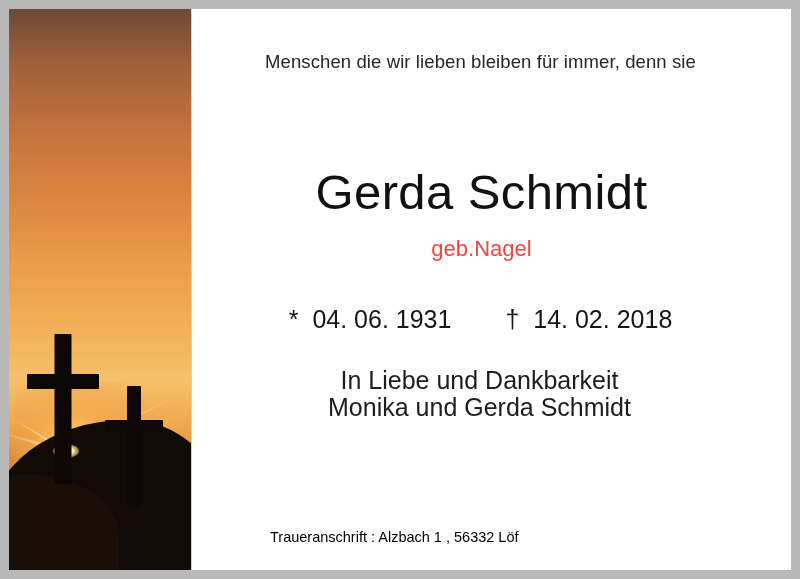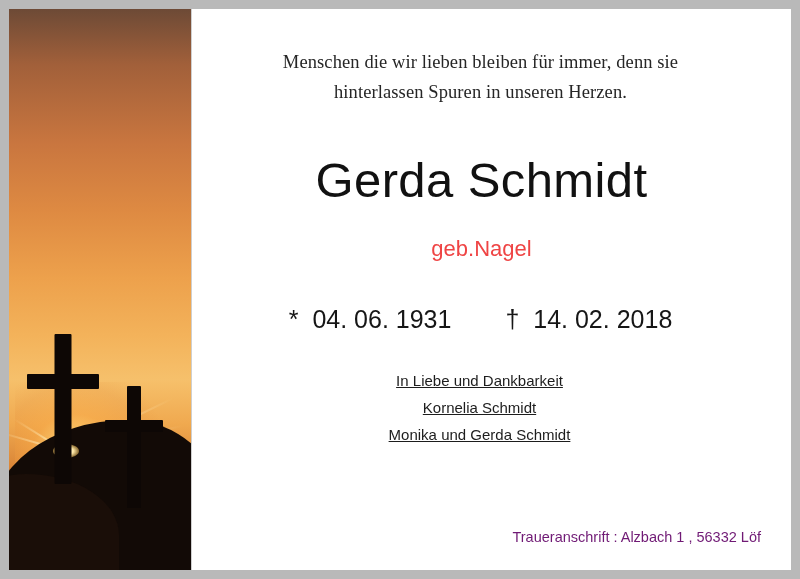--- a/index.html
+++ b/index.html
@@ -175,28 +175,27 @@
   .motto {
     position: absolute;
     left: 0;
     right: 22px;
     top: 38px;
     text-align: center;
     font-size: 18.5px;
     line-height: 30px;
     color: #262626;
     letter-spacing: 0.1px;
-    font-family: Liberation Serif, serif;
   }
   .motto .line { display: block; }
   .name {
     position: absolute;
     left: 0;
     right: 20px;
-    top: 142px;
+    top: 154px;
     text-align: center;
     font-size: 49px;
     line-height: 58px;
     font-weight: 400;
     letter-spacing: 0.4px;
     color: #111111;
   }
   .birthname {
     position: absolute;
     left: 0;
@@ -227,35 +226,34 @@
     margin-right: 7px;
   }
   .dates .d-birth .sym { font-size: 25px; }
   .dates .d-death .sym { font-size: 25px; }
   .mourners {
     position: absolute;
     left: 0;
     right: 24px;
     top: 358px;
     text-align: center;
-    font-size: 15px;
+    font-size: 25px;
     line-height: 27px;
     color: #1d1d1d;
-    text-decoration: underline;
   }
   .mourners .line { display: block; }
   .footer {
     position: absolute;
     left: 78px;
     right: 30px;
     bottom: 22px;
-    text-align: right;
+    text-align: left;
     font-size: 14.5px;
     line-height: 21px;
-    color: #701a75;
+    color: #000000;
   }
   .footer .line { display: block; }
 </style>
 </head>
 <body>
 
 <div class="page">
   <div class="notice">
 
     <div class="image-panel">
@@ -280,41 +278,39 @@
         <div class="h"></div>
       </div>
     </div>
 
     <div class="divider"></div>
 
     <div class="text-panel">
 
       <div class="motto">
         <span class="line">Menschen die wir lieben bleiben für immer, denn sie</span>
-        <span class="line">hinterlassen Spuren in unseren Herzen.</span>
       </div>
 
       <div class="name">Gerda Schmidt</div>
 
       <div class="birthname">geb.Nagel</div>
 
       <div class="dates">
         <div class="d-birth">
           <span class="sym">*</span>
           <span>04. 06. 1931</span>
         </div>
         <div class="d-death">
           <span class="sym">†</span>
           <span>14. 02. 2018</span>
         </div>
       </div>
 
       <div class="mourners">
         <span class="line">In Liebe und Dankbarkeit</span>
-        <span class="line">Kornelia Schmidt</span>
         <span class="line">Monika und Gerda Schmidt</span>
       </div>
 
       <div class="footer">
         <span class="line">Traueranschrift : Alzbach 1 , 56332 Löf</span>
       </div>
 
     </div>
   </div>
 </div>

